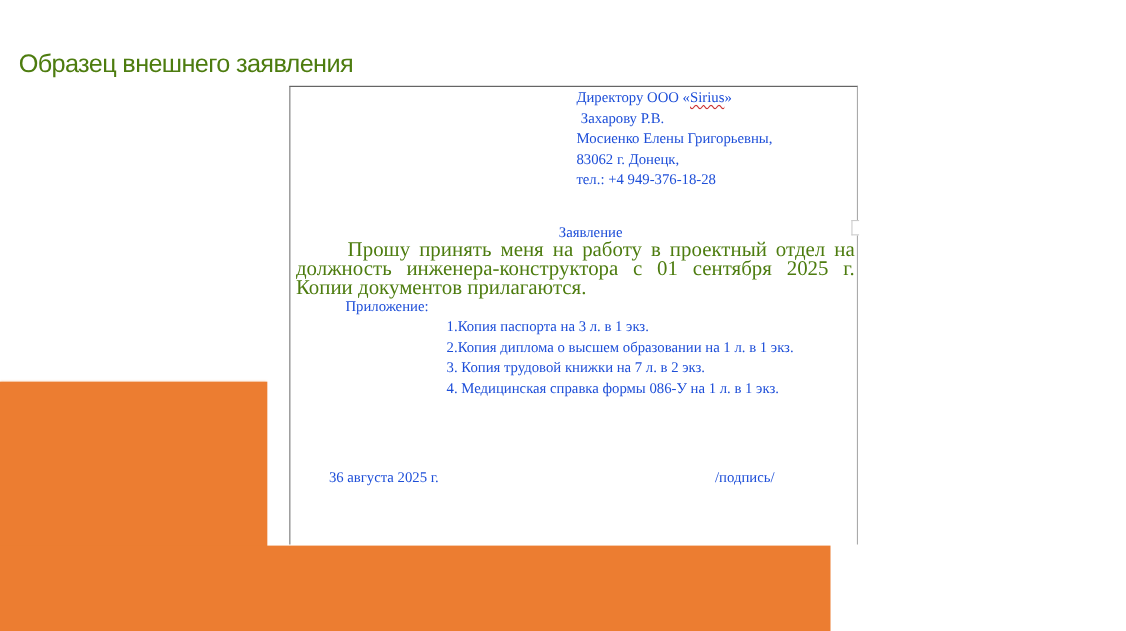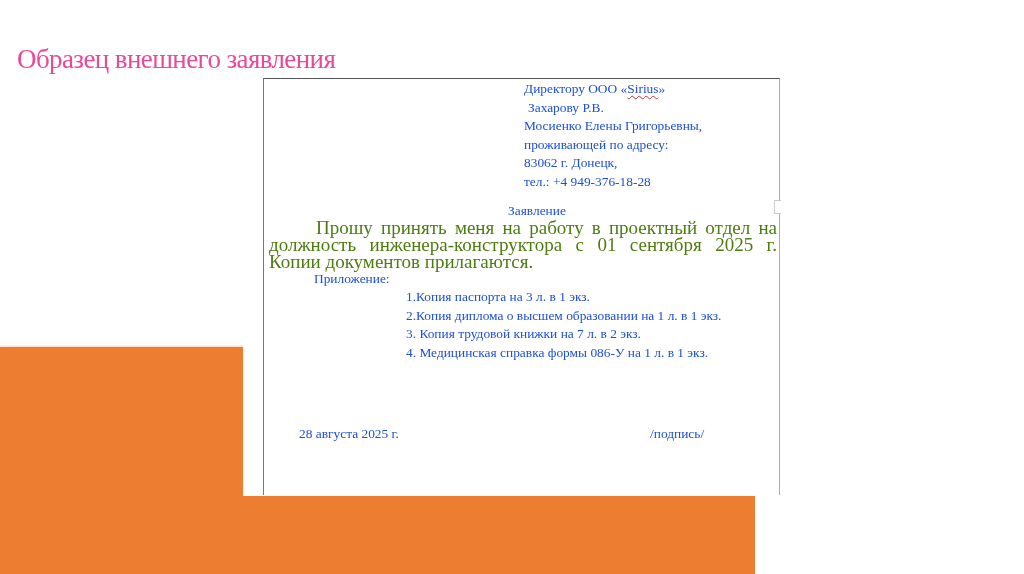--- a/index.html
+++ b/index.html
@@ -11,24 +11,24 @@
       width: 1024px;
       height: 574px;
       position: relative;
       overflow: hidden;
       font-family: "Liberation Sans", sans-serif;
     }
     .slide-title {
       position: absolute;
       left: 17px;
       top: 44px;
-      font-family: Liberation Serif, serif;
-      font-size: 27px;
+      font-family: Liberation Sans, sans-serif;
+      font-size: 23px;
       letter-spacing: -0.6px;
-      color: #ec4899;
+      color: #4d7c0f;
       white-space: nowrap;
     }
     .orange-block-left {
       position: absolute;
       left: 0;
       top: 347px;
       width: 243px;
       height: 227px;
       background: #ec7d31;
       box-shadow: 0 -1px 2px rgba(236,125,49,0.35);
@@ -124,32 +124,31 @@
 
 <h1 class="slide-title" style="margin:0;font-weight:normal;">Образец внешнего заявления</h1>
 
 <div class="doc-frame"></div>
 <div class="doc-notch"></div>
 
 <div class="doc-text addressee">
   <div><span>Директору ООО «</span><span class="sirius">Sirius</span><span>»</span></div>
   <div class="indent1">Захарову Р.В.</div>
   <div>Мосиенко Елены Григорьевны,</div>
-  <div>проживающей по адресу:</div>
   <div>83062 г. Донецк,</div>
   <div>тел.: +4 949-376-18-28</div>
 </div>
 
 <div class="doc-text doc-heading">Заявление</div>
 
 <div class="body-par">Прошу принять меня на работу в проектный отдел на должность инженера-конструктора с 01 сентября 2025 г. Копии документов прилагаются.</div>
 
 <div class="doc-text attachments-label">Приложение:</div>
 
 <div class="doc-text attachments-list">
   <div>1.Копия паспорта на 3 л. в 1 экз.</div>
   <div>2.Копия диплома о высшем образовании на 1 л. в 1 экз.</div>
   <div>3. Копия трудовой книжки на 7 л. в 2 экз.</div>
   <div>4. Медицинская справка формы 086-У на 1 л. в 1 экз.</div>
 </div>
 
-<div class="doc-text date-line">28 августа 2025 г.</div>
+<div class="doc-text date-line">36 августа 2025 г.</div>
 <div class="doc-text signature-line">/подпись/</div>
 
 </body></html>

